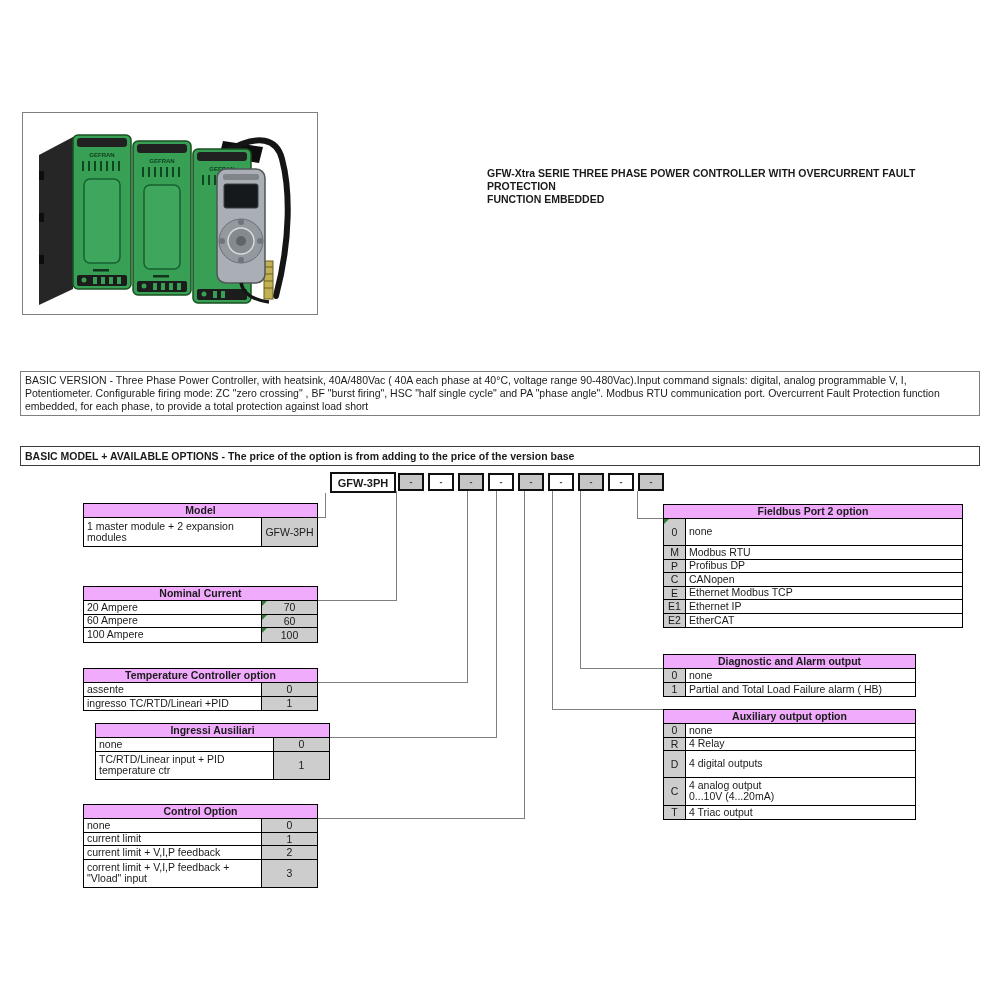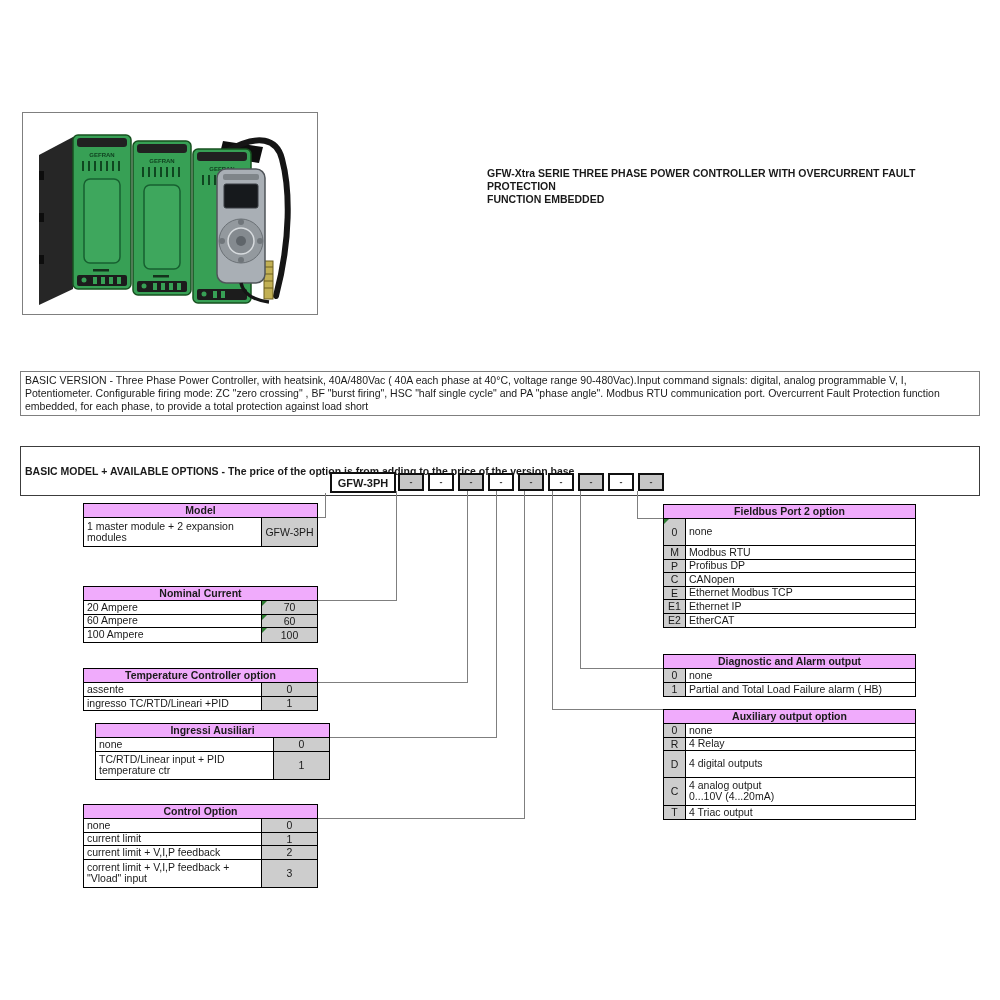--- a/index.html
+++ b/index.html
@@ -6,21 +6,21 @@
   #canvas{position:relative;width:1000px;height:1000px;background:#fff;overflow:hidden;
           font-family:"Liberation Sans",sans-serif;color:#1a1a1a;}
   .abs{position:absolute;}
 
   .photo-frame{left:22px;top:112px;width:296px;height:203px;border:1px solid #7f7f7f;
                box-sizing:border-box;background:#fff;}
   .page-title{left:487px;top:167px;width:482px;font-size:10.5px;font-weight:bold;
               line-height:13px;white-space:pre-line;}
   .desc-box{left:20px;top:371px;width:950px;border:1px solid #7f7f7f;padding:2px 4px;
             font-size:10.5px;line-height:13px;background:#fff;}
-  .banner{left:20px;top:446px;width:950px;border:1px solid #3c3c3c;padding:18px 4px;
+  .banner{left:20px;top:446px;width:950px;border:1px solid #3c3c3c;padding:3px 4px;
           font-size:10.5px;font-weight:bold;background:#fff;}
 
   .codebox{box-sizing:border-box;border:2px solid #101010;display:flex;align-items:center;
            justify-content:center;background:#fff;}
   .model-code{left:330px;top:472px;width:66px;height:21px;font-size:11px;font-weight:bold;}
   .opt{top:473px;width:26px;height:18px;font-size:9px;font-weight:bold;color:#444;}
   .opt.gray{background:#c6c6c6;}
   .opt.white{background:#fff;}
 
   .vline{width:1px;background:#7f7f7f;}
@@ -270,21 +270,21 @@
     </div>
     <div class="row" style="height:27.5px">
       <div class="lbl">corrent limit + V,I,P feedback +
 "Vload" input</div>
       <div class="codeR">
           <span>3</span>
         </div>
     </div>
   </div>
 
-  <div class="abs tbl" style="left:663px;top:504px;width:253px">
+  <div class="abs tbl" style="left:663px;top:504px;width:300px">
     <div class="hdr">Fieldbus Port 2 option</div>
     <div class="row" style="height:27px">
       <div class="codeL">
           <i class="gtri"></i>
           <span>0</span>
         </div>
       <div class="lbl">none</div>
     </div>
     <div class="row" style="height:13.5px">
       <div class="codeL">

